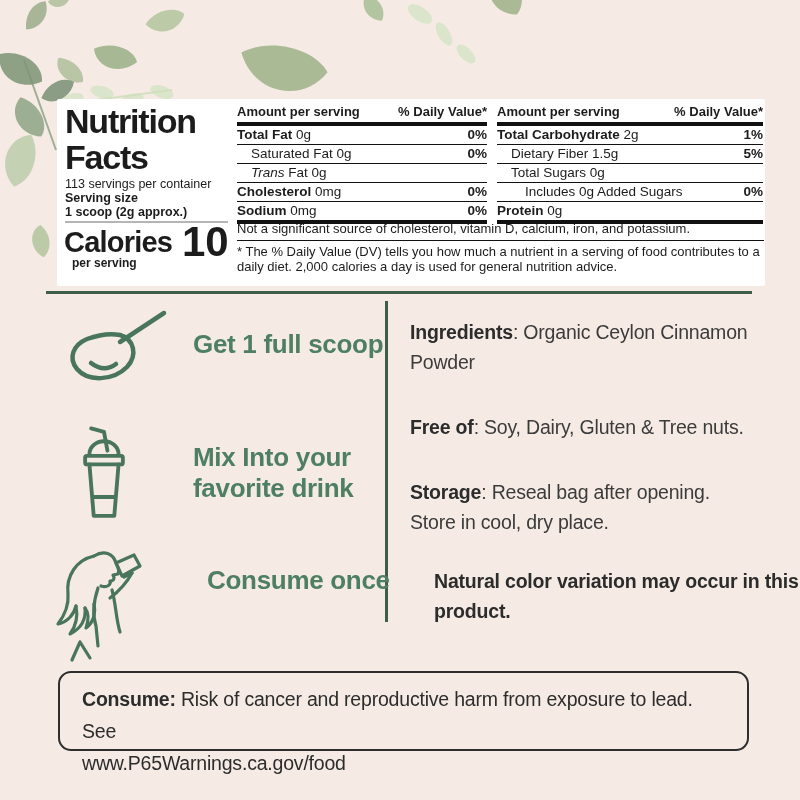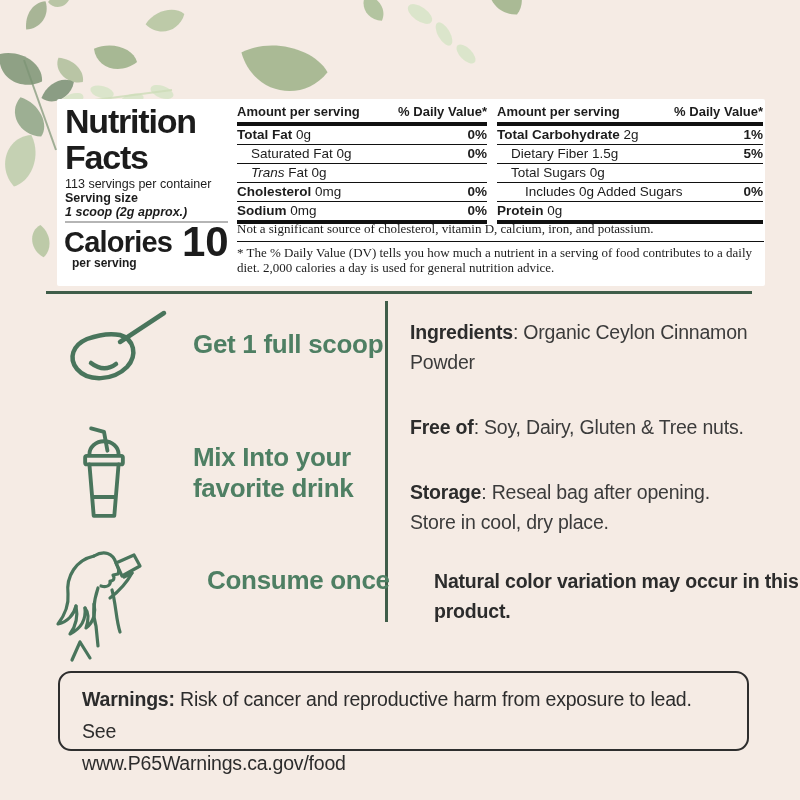--- a/index.html
+++ b/index.html
@@ -108,21 +108,21 @@
   </svg>
 
   <div class="nf-panel"></div>
 
   <div class="nf-title" style="z-index:2; position:absolute; left:65px; top:103px;">
     <div>Nutrition</div>
     <div>Facts</div>
   </div>
   <div class="nf-servings" style="z-index:2;">113 servings per container</div>
   <div class="nf-ss-label" style="z-index:2;">Serving size</div>
-  <div class="nf-ss-value" style="z-index:2;font-style:italic;">1 scoop (2g approx.)</div>
+  <div class="nf-ss-value" style="z-index:2;">1 scoop (2g approx.)</div>
   <div class="nf-ss-divider" style="z-index:2;"></div>
   <div class="nf-cal-label" style="z-index:2;">Calories</div>
   <div class="nf-cal-sub" style="z-index:2;">per serving</div>
   <div class="nf-cal-value" style="z-index:2;">10</div>
 
   <div class="nf-table left" style="z-index:2;">
     <div class="nf-head">
       <span>Amount per serving</span>
       <span>% Daily Value*</span>
     </div>
@@ -172,21 +172,21 @@
           <div class="nf-name ind2"><span>Includes 0g Added Sugars</span></div>
           <div class="nf-dv">0%</div>
         </div>
         <div class="nf-row">
           <div class="nf-name ind0"><span class="b">Protein</span><span> 0g</span></div>
           <div class="nf-dv"></div>
         </div>
       </div>
   </div>
 
-  <div class="nf-foot" style="z-index:2;font-family:Liberation Serif, serif;">
+  <div class="nf-foot" style="z-index:2;">
     <div class="nf-foot-p1">Not a significant source of cholesterol, vitamin D, calcium, iron, and potassium.</div>
     <div class="nf-foot-p2">* The % Daily Value (DV) tells you how much a nutrient in a serving of food contributes to a daily diet. 2,000 calories a day is used for general nutrition advice.</div>
   </div>
 
   <div class="hr-green"></div>
   <div class="vr-green"></div>
 
   <svg id="icon-scoop" class="dir-icon" width="106" height="82" viewBox="0 0 106 82" fill="none" stroke="#49755c" stroke-width="4.5" stroke-linecap="round" stroke-linejoin="round">
     <path d="M100 8 L56 37"></path>
     <path d="M56 30 C70 34 74 50 63 62 C49 76 24 77 13 64 C4 53 9 40 23 34 C34 30 46 28 56 30 Z"></path>
@@ -224,16 +224,16 @@
   </div>
 
   <div id="info-0" class="info-block"><span class="b">Ingredients</span><span>: Organic Ceylon Cinnamon
 Powder</span></div>
   <div id="info-1" class="info-block"><span class="b">Free of</span><span>: Soy, Dairy, Gluten &amp; Tree nuts.</span></div>
   <div id="info-2" class="info-block"><span class="b">Storage</span><span>: Reseal bag after opening.
 Store in cool, dry place.</span></div>
   <div id="info-3" class="info-block"><span class="b">Natural color variation may occur in this
 product.</span></div>
 
-  <div class="warn-box"><span class="b">Warnings:</span><span> Risk of cancer and reproductive harm from exposure to lead. See
+  <div class="warn-box"><span class="b">Consume:</span><span> Risk of cancer and reproductive harm from exposure to lead. See
 www.P65Warnings.ca.gov/food</span></div>
 
 </div>
 
 </body></html>

